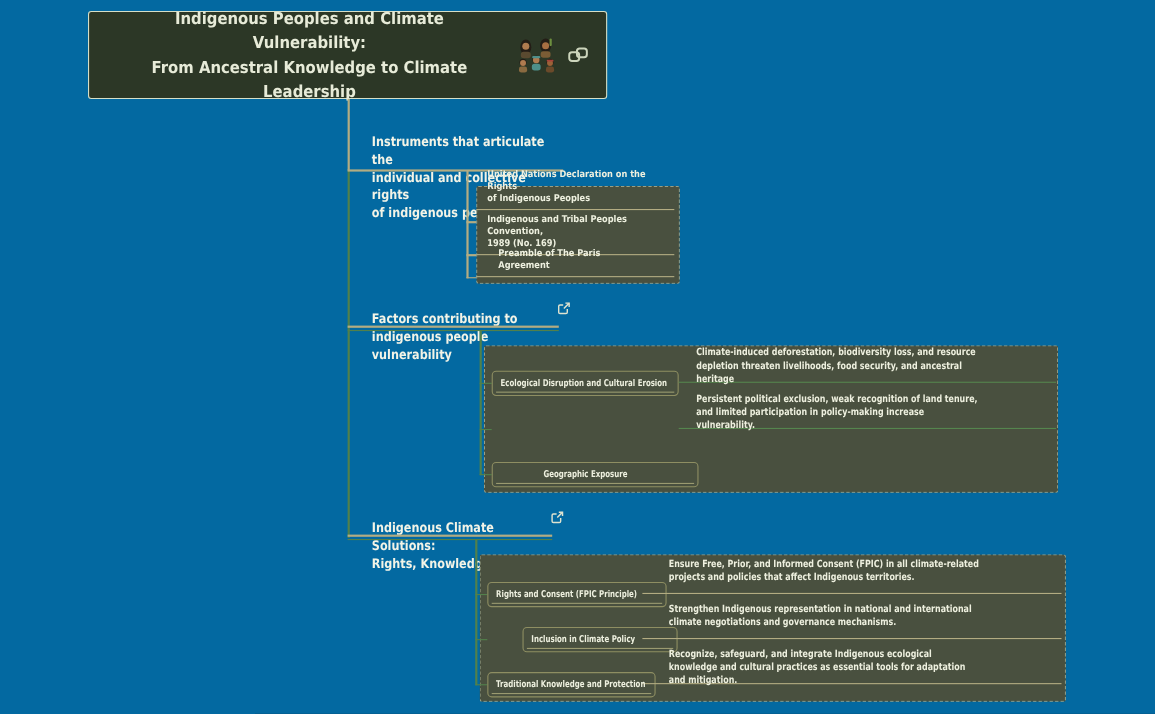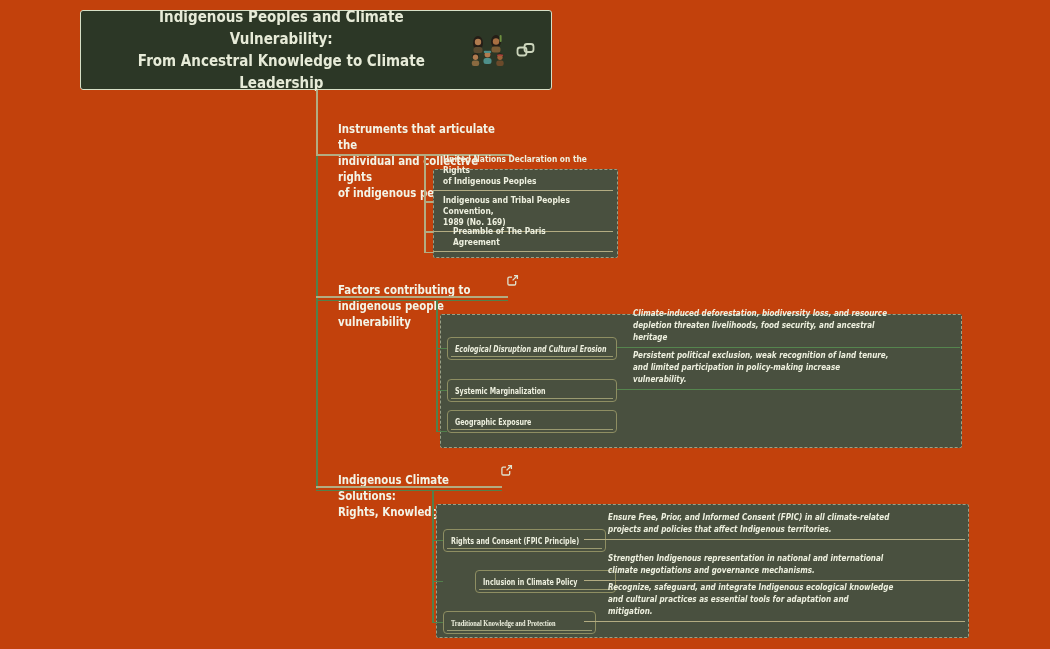--- a/index.html
+++ b/index.html
@@ -1,18 +1,18 @@
 <!DOCTYPE html>
 <html><head>
 <meta charset="utf-8">
 <style>
   html,body{margin:0;padding:0;background:#161d14;}
   .canvas{
     position:relative;width:1050px;height:649px;overflow:hidden;
-    background:#c2410c;
+    background:#0369a1;
     font-family:"DejaVu Sans","Liberation Sans",sans-serif;
     color:#eef0df;
   }
   .line{position:absolute;}
   .tan{background:#b3ac82;}
   .green{background:#52804b;}
   
   .title-box{
     position:absolute;left:80px;top:10px;width:472px;height:80px;
     background:#2c3726;border:1.5px solid #d6dfc7;border-radius:3px;
@@ -54,21 +54,21 @@
   .label-box .inner-line{
     position:absolute;left:3px;right:3px;bottom:2px;height:1px;background:#9a9a70;
   }
   .label-box>span{
     display:inline-block;font-size:8.5px;font-weight:bold;white-space:nowrap;
     transform:scaleX(.75);transform-origin:0 50%;color:#eef0df;position:relative;z-index:1;
   }
   
   .desc{
     position:absolute;height:33px;box-sizing:border-box;
-    display:flex;align-items:flex-end;font-style:italic;
+    display:flex;align-items:flex-start;
   }
   .desc.u-green{border-bottom:1.5px solid #55854e;}
   .desc.u-tan{border-bottom:1.5px solid #b3ac82;}
   .desc>span{
     display:inline-block;font-size:9px;font-weight:bold;line-height:12px;
     transform:scaleX(.8);transform-origin:0 100%;color:#eef0df;padding-bottom:4px;
   }
   svg{display:block;}
 </style>
 </head>
@@ -158,37 +158,33 @@
   </span>
   <div class="line tan" style="left:316px;top:296px;width:192px;height:1.5px;"></div>
   <div class="line green" style="left:316px;top:299.5px;width:192px;height:1.5px;"></div>
 
   <div class="line green" style="left:436px;top:300px;width:1.5px;height:132px;"></div>
   <div class="group-box" style="left:440px;top:314px;width:522px;height:134px;"></div>
   <div class="line green" style="left:436px;top:347.5px;width:11px;height:1.5px;"></div>
   <div class="line green" style="left:436px;top:389.5px;width:11px;height:1.5px;"></div>
   <div class="line green" style="left:436px;top:430.5px;width:11px;height:1.5px;"></div>
 
-  <div class="label-box" style="left:447px;top:337px;width:170px;font-style:italic;">
+  <div class="label-box" style="left:447px;top:337px;width:170px;">
     <span>Ecological Disruption and Cultural Erosion</span>
     <div class="inner-line"></div>
   </div>
   <div class="desc u-green" style="left:617px;top:315px;width:343px;padding-left:16px;">
     <span style="width:420px;">Climate-induced deforestation, biodiversity loss, and resource depletion threaten livelihoods, food security, and ancestral heritage</span>
   </div>
 
-  <div class="label-box" style="left:447px;top:379px;width:170px;">
-    <span>Systemic Marginalization</span>
-    <div class="inner-line"></div>
-  </div>
   <div class="desc u-green" style="left:617px;top:357px;width:343px;padding-left:16px;">
     <span style="width:420px;">Persistent political exclusion, weak recognition of land tenure, and limited participation in policy-making increase vulnerability.</span>
   </div>
 
-  <div class="label-box" style="left:447px;top:410px;width:170px;">
+  <div class="label-box" style="left:447px;top:420px;width:188px;justify-content:center;">
     <span>Geographic Exposure</span>
     <div class="inner-line"></div>
   </div>
 
   <div class="heading" style="left:338px;top:456px;width:200px;">
     <span>Indigenous Climate Solutions:
 Rights, Knowledge &amp; Policy</span>
   </div>
   <span class="ext-icon" style="left:500px;top:464px;">
     <svg width="13" height="13" viewBox="0 0 13 13" fill="none" stroke="#dfe3d0" stroke-width="1.3">
@@ -215,21 +211,21 @@
   </div>
 
   <div class="label-box" style="left:443px;top:570px;width:141px;margin-left:32px;">
     <span>Inclusion in Climate Policy</span>
     <div class="inner-line"></div>
   </div>
   <div class="desc u-tan" style="left:584px;top:548px;width:381px;padding-left:24px;">
     <span style="width:446px;">Strengthen Indigenous representation in national and international climate negotiations and governance mechanisms.</span>
   </div>
 
-  <div class="label-box" style="left:443px;top:611px;width:153px;font-family:Liberation Serif, serif;">
+  <div class="label-box" style="left:443px;top:611px;width:153px;">
     <span>Traditional Knowledge and Protection</span>
     <div class="inner-line"></div>
   </div>
   <div class="desc u-tan" style="left:584px;top:589px;width:381px;padding-left:24px;">
     <span style="width:446px;">Recognize, safeguard, and integrate Indigenous ecological knowledge and cultural practices as essential tools for adaptation and mitigation.</span>
   </div>
 
 </div>
 
 </body></html>

